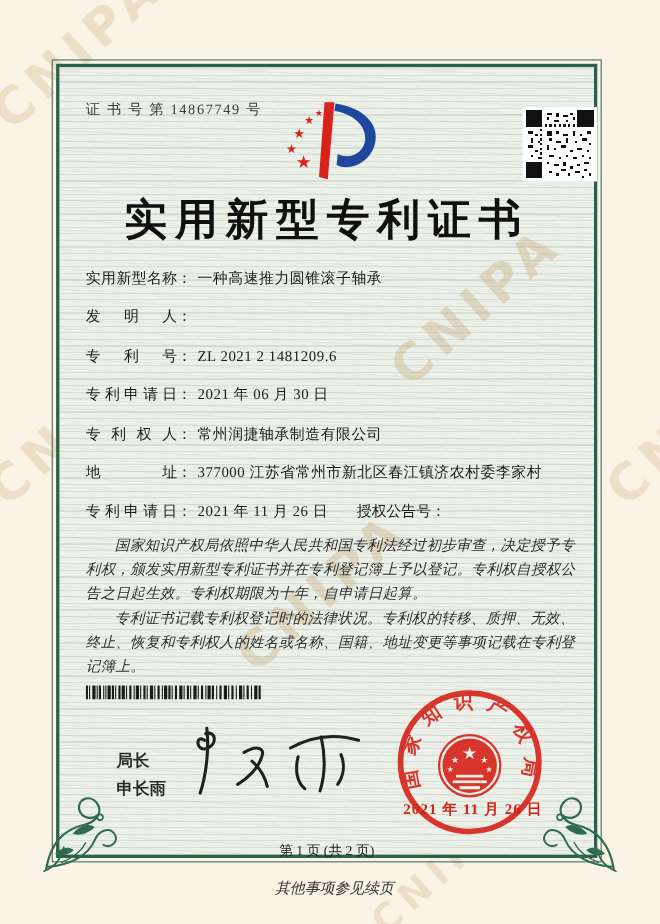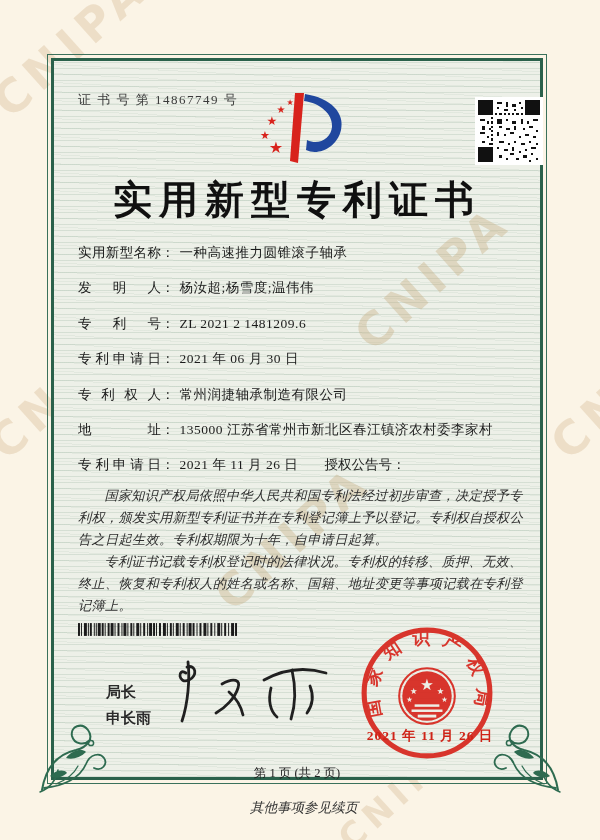--- a/index.html
+++ b/index.html
@@ -185,41 +185,40 @@
 
     <div class="fields">
       <div class="frow">
         <span class="flabel">实用新型名称</span>
           <span class="fcolon">：</span>
         <span class="fvalue">一种高速推力圆锥滚子轴承</span>
       </div>
       <div class="frow">
         <span class="flabel">发明人</span>
           <span class="fcolon">：</span>
-        <span class="fvalue">杨汝超;杨雪度;温伟伟</span>
       </div>
       <div class="frow">
         <span class="flabel">专利号</span>
           <span class="fcolon">：</span>
         <span class="fvalue">ZL 2021 2 1481209.6</span>
       </div>
       <div class="frow">
         <span class="flabel">专利申请日</span>
           <span class="fcolon">：</span>
         <span class="fvalue">2021 年 06 月 30 日</span>
       </div>
       <div class="frow">
         <span class="flabel">专利权人</span>
           <span class="fcolon">：</span>
         <span class="fvalue">常州润捷轴承制造有限公司</span>
       </div>
       <div class="frow">
         <span class="flabel">地址</span>
           <span class="fcolon">：</span>
-        <span class="fvalue">135000 江苏省常州市新北区春江镇济农村委李家村</span>
+        <span class="fvalue">377000 江苏省常州市新北区春江镇济农村委李家村</span>
       </div>
       <div class="frow">
         <span class="flabel">专利申请日</span>
           <span class="fcolon">：</span>
         <span class="fvalue">2021 年 11 月 26 日</span>
         <span class="pair2">
           <span class="flabel">授权公告号</span>
             <span class="fcolon">：</span>
         </span>
       </div>

